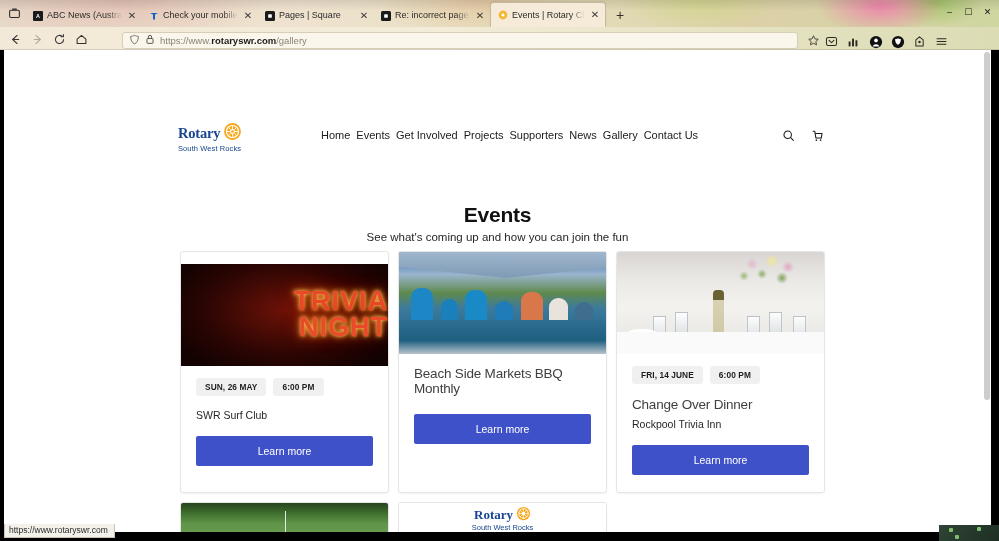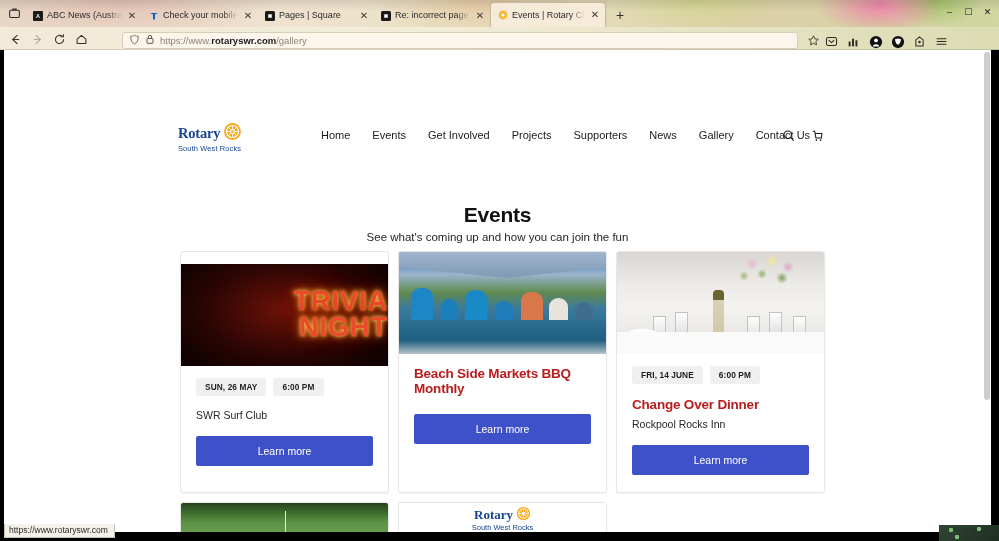--- a/index.html
+++ b/index.html
@@ -132,21 +132,21 @@
     font-family:"Liberation Serif", serif;
     font-size:14.5px; font-weight:700; color:#17458f; letter-spacing:-.2px;
   }
   .logo-sub {
     font-size:7.5px; color:#17458f; letter-spacing:.1px; margin-top:0px;
     font-family:"Liberation Sans", sans-serif;
   }
 
   .mainnav {
     position:absolute; left:317px; top:79px;
-    display:flex; gap:22px; align-items:center;
+    display:flex; gap:6px; align-items:center;
   }
   .mainnav a {
     font-size:11px; color:#1b1b1b; text-decoration:none; white-space:nowrap;
   }
   .header-icons {
     position:absolute; right:166px; top:78px; display:flex; gap:14px; align-items:center;
   }
   .header-icons .hicon { width:15px; height:15px; display:flex; align-items:center; justify-content:center; }
 
   .page-title {
@@ -171,21 +171,21 @@
   }
   .card-img { width:100%; height:102px; position:relative; overflow:hidden; }
   .card-body { padding:12px 15px 17px 15px; }
   .badges { display:flex; gap:7px; margin-bottom:13px; }
   .badge {
     background:#f0f0f0; border-radius:3px; padding:4px 9px;
     font-size:8.3px; font-weight:600; color:#1d1d1d; letter-spacing:.1px;
     white-space:nowrap;
   }
   .card-title {
-    font-size:13.5px; font-weight:700; color:#b91c1c; margin-bottom:6px; letter-spacing:-.2px;
+    font-size:13.5px; font-weight:400; color:#404040; margin-bottom:6px; letter-spacing:-.2px;
   }
   .card-loc { font-size:10.5px; color:#262626; margin-bottom:15px; }
   .learn-btn {
     display:block; width:100%; text-align:center;
     padding:9px 0; border-radius:2px;
     font-size:10.5px; color:#fff; text-decoration:none;
     background:#3f51c9; border:none;
     font-family:"Liberation Sans", sans-serif;
   }
   .card.wide-title .card-title { font-size:13.5px; margin-bottom:18px; }
@@ -577,21 +577,21 @@
             <span class="plate" style="left:10px;"></span>
             <span class="plate" style="left:88px;bottom:8px;"></span>
             <span class="table-strip"></span>
           </div>
           <div class="card-body">
             <div class="badges">
               <span class="badge">FRI, 14 JUNE</span>
               <span class="badge">6:00 PM</span>
             </div>
             <div class="card-title">Change Over Dinner</div>
-            <div class="card-loc">Rockpool Rocks Inn</div>
+            <div class="card-loc">Rockpool Trivia Inn</div>
             <a class="learn-btn" href="#">Learn more</a>
           </div>
         </div>
 
         <div class="card">
           <div class="card-img img-golf">
             <span class="pin"></span>
 
           </div>
 

